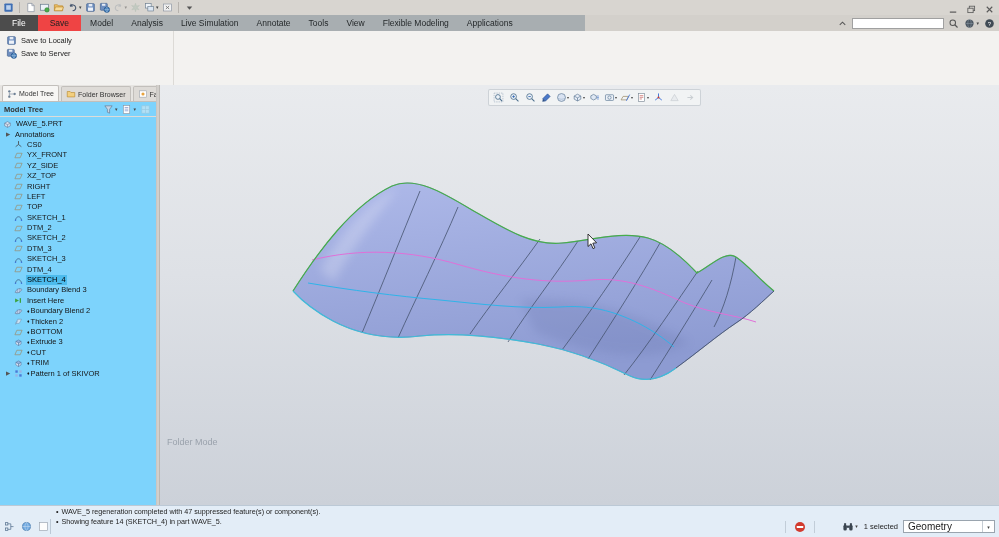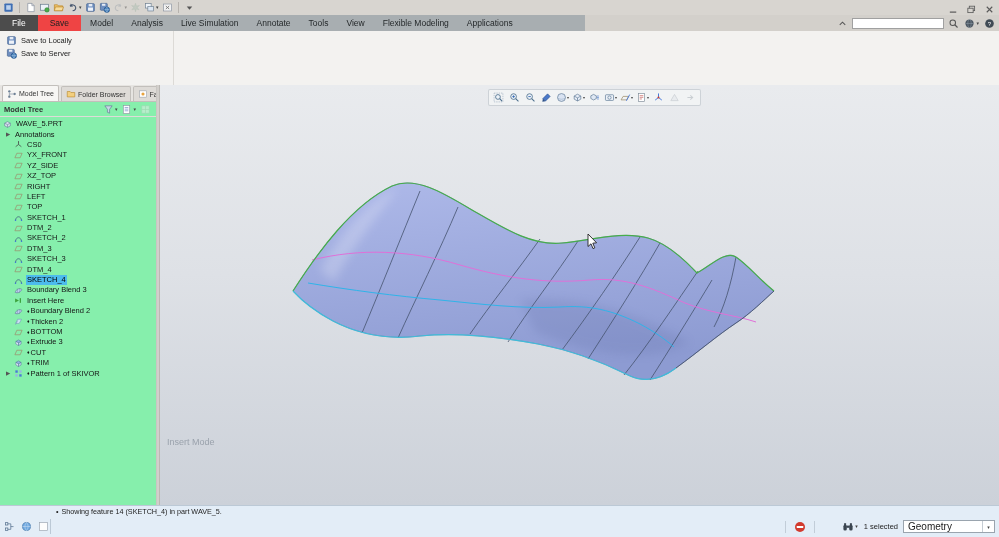--- a/index.html
+++ b/index.html
@@ -31,21 +31,21 @@
   
   .ribbon{position:absolute;left:0;top:31px;width:100%;height:70px;background:#f3f2f0;
           border-bottom:1px solid #c6c3bf;box-sizing:border-box}
   .rgroup-sep{position:absolute;left:173px;top:0;bottom:0;width:1px;background:#dcdad6}
   .rmenu{position:absolute;left:2px;top:3px}
   .rmenu-item{display:flex;align-items:center;gap:4px;height:13px;padding:0 4px;font-size:7.5px;color:#222}
   .rgroup-label{position:absolute;left:0;bottom:1px;width:173px;font-size:7px;color:#555;
                 padding:1px 0 0 8px;border-top:1px solid #dcdad6;box-sizing:border-box}
 
   
-  .navigator{position:absolute;left:0;top:85px;width:157px;height:420px;background:#86efac;
+  .navigator{position:absolute;left:0;top:85px;width:157px;height:420px;background:#7dd3fc;
              border-right:1px solid #c9c6c2;box-sizing:border-box;overflow:hidden}
   .ntabs{display:flex;height:16px;align-items:flex-end;background:#e6e4e1;border-bottom:1px solid #c2bfbb}
   .ntab{display:inline-flex;align-items:center;gap:2px;height:14px;padding:0 4px;font-size:7px;color:#333;
         background:#dedbd7;border:1px solid #c2bfbb;border-bottom:none;margin-left:2px;
         border-radius:2px 2px 0 0;white-space:nowrap}
   .ntab .ic{width:10px;height:10px}
   .ntab.active{background:#f7f6f4;height:15px}
   .nheader{display:flex;align-items:center;height:14px;border-bottom:1px solid #dedcd8;padding:0 4px}
   .nheader .title{font-size:7.5px;font-weight:bold;color:#333;flex:1}
   .nhicons{display:flex;align-items:center;gap:2px}
@@ -797,25 +797,26 @@
           </span>
         </span>
         <span class="ibtn gbtn dim">
           <span class="ic">
             <svg viewBox="0 0 12 12">
               <path d="M2.6 6h5.2M5.8 3.6 8.4 6 5.8 8.4" fill="none" stroke="#9aa2ab" stroke-width="1.1"></path>
             </svg>
           </span>
         </span>
       </div>
-    <div class="watermark">Insert Mode</div>
+    <div class="watermark">Folder Mode</div>
   </div>
 
   <div class="statusbar">
     <div class="messages" id="msgs">
+        <div class="msg"><span class="bullet">•</span><span>WAVE_5 regeneration completed with 47 suppressed feature(s) or component(s).</span></div>
         <div class="msg"><span class="bullet">•</span><span>Showing feature 14 (SKETCH_4) in part WAVE_5.</span></div>
       </div>
     <div class="sb-left" id="sbleft">
         <span class="ibtn">
           <span class="ic">
             <svg viewBox="0 0 12 12">
               <rect x="1.6" y="1.8" width="2.6" height="2.6" fill="none" stroke="#55708e" stroke-width=".8"></rect>
               <rect x="1.6" y="7.6" width="2.6" height="2.6" fill="none" stroke="#55708e" stroke-width=".8"></rect>
               <path d="M4.2 3.1h3.2v6h-3.2M7.4 6.1h3" fill="none" stroke="#55708e" stroke-width=".8"></path>
             </svg>

